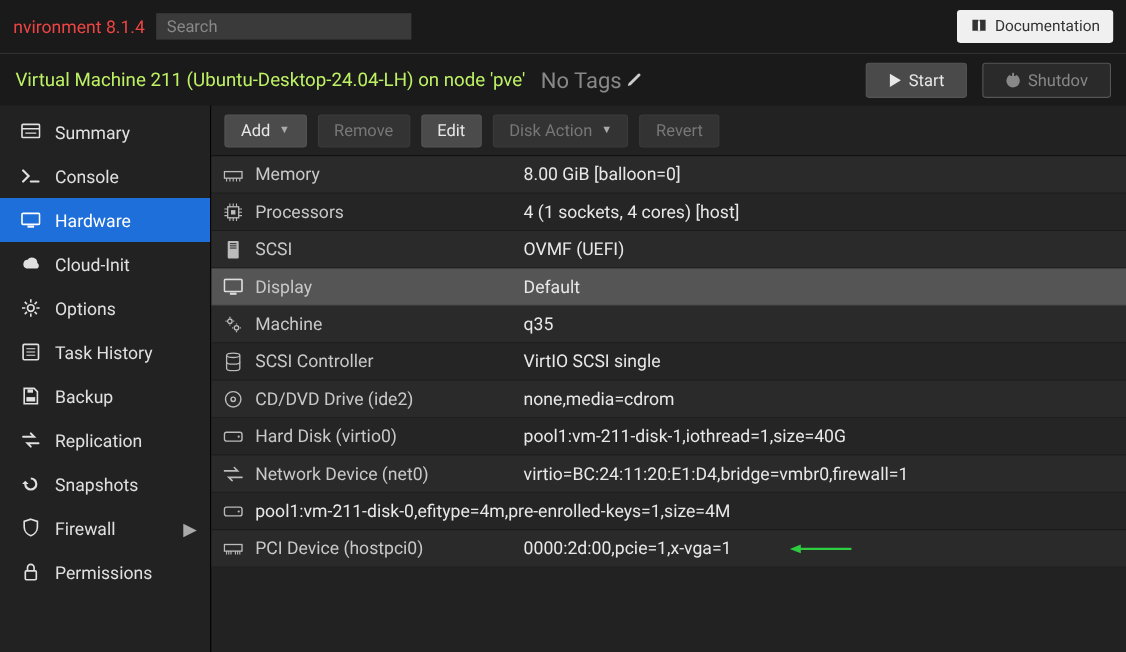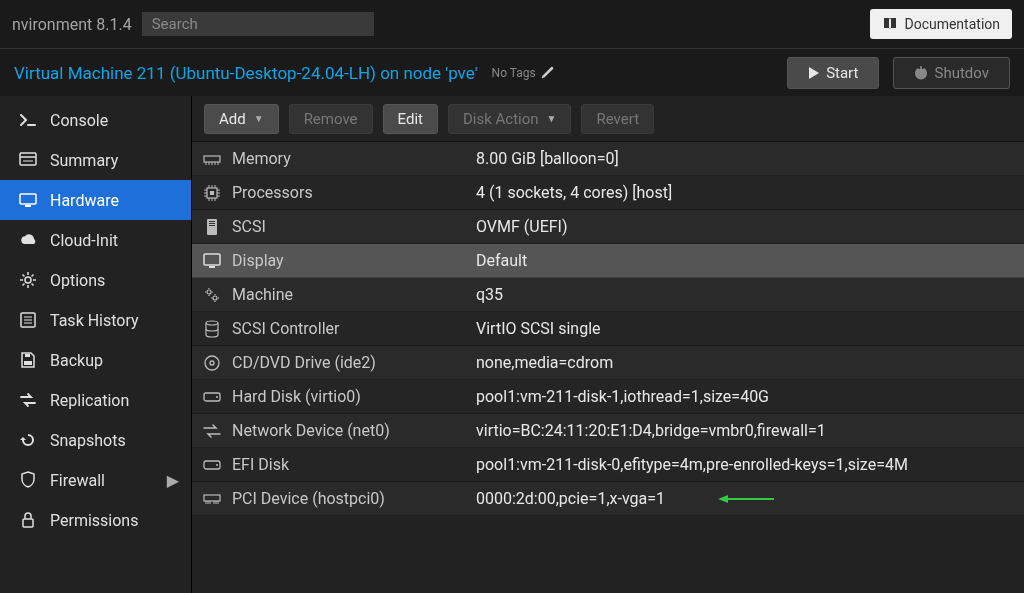--- a/index.html
+++ b/index.html
@@ -1,27 +1,27 @@
 <!DOCTYPE html>
 <html><head>
   <meta charset="utf-8">
   <style>
     * { margin: 0; padding: 0; box-sizing: border-box; font-family: -apple-system, BlinkMacSystemFont, "Segoe UI", Roboto, sans-serif; }
     body { background: #222; color: #cfcfcf; width: 1024px; height: 593px; overflow: hidden; font-size: 15px; }
     
     .topbar { height: 48px; background: #1a1a1a; display: flex; align-items: center; padding: 0 12px; gap: 10px; }
-    .version { color: #a3a3a3; font-size: 16px; white-space: nowrap; }
+    .version { color: #ef4444; font-size: 16px; white-space: nowrap; }
     .search-box { background: #3a3a3a; border: none; color: #aaa; height: 24px; width: 232px; padding: 0 10px; font-size: 15px; outline: none; }
     .search-box::placeholder { color: #888; }
     .spacer { flex: 1; }
     .doc-btn { background: #f0f0f0; color: #333; border: none; height: 30px; padding: 0 12px; display: flex; align-items: center; gap: 6px; font-size: 14px; border-radius: 3px; cursor: pointer; }
     
     .titlebar { height: 48px; background: #1a1a1a; display: flex; align-items: center; padding: 0 14px; gap: 14px; border-top: 1px solid #333; }
-    .vm-title { color: #0ea5e9; font-size: 17px; font-weight: 400; white-space: nowrap; }
-    .tags { color: #888; font-size: 12px; display: flex; gap: 4px; }
+    .vm-title { color: #bef264; font-size: 17px; font-weight: 400; white-space: nowrap; }
+    .tags { color: #888; font-size: 20px; display: flex; align-items: center; gap: 4px; }
     .pencil { cursor: pointer; }
     .action-btn { background: #4a4a4a; border: 1px solid #555; color: #e8e8e8; height: 32px; padding: 0 20px; display: flex; align-items: center; gap: 6px; font-size: 15px; border-radius: 3px; cursor: pointer; }
     .action-btn.ghost { background: #2a2a2a; color: #888; }
     
     .body { display: flex; height: calc(100% - 96px); }
     
     .sidebar { width: 192px; background: #222; border-right: 1px solid #000; overflow-y: auto; padding-top: 4px; }
     .sidebar-item { display: flex; align-items: center; gap: 12px; padding: 8px 16px 8px 18px; font-size: 16px; color: #e0e0e0; cursor: pointer; height: 40px; position: relative; }
     .sidebar-item.active { background: #1e6fd9; color: #fff; }
     .sidebar-icon { width: 20px; display: flex; justify-content: center; align-items: center; }
@@ -91,34 +91,34 @@
     </span>
     <span>Shutdov</span>
   </button>
 </div>
 
 <div class="body">
   <div class="sidebar" id="sidebar">
       <div class="sidebar-item">
         <span class="sidebar-icon" style="color:#e0e0e0">
           <svg width="18" height="18" viewBox="0 0 18 18">
-            <path d="M2 4l5 5-5 5M9 14h7" stroke="#e0e0e0" stroke-width="2" fill="none" stroke-linecap="round"></path>
-          </svg>
-        </span>
-        <span>Console</span>
-      </div>
-      <div class="sidebar-item">
-        <span class="sidebar-icon" style="color:#e0e0e0">
-          <svg width="18" height="18" viewBox="0 0 18 18">
             <rect x="1" y="2" width="16" height="12" rx="1" fill="none" stroke="#e0e0e0" stroke-width="1.5"></rect>
             <line x1="1" y1="6" x2="17" y2="6" stroke="#e0e0e0" stroke-width="1.5"></line>
             <line x1="4" y1="10" x2="14" y2="10" stroke="#e0e0e0"></line>
           </svg>
         </span>
         <span>Summary</span>
+      </div>
+      <div class="sidebar-item">
+        <span class="sidebar-icon" style="color:#e0e0e0">
+          <svg width="18" height="18" viewBox="0 0 18 18">
+            <path d="M2 4l5 5-5 5M9 14h7" stroke="#e0e0e0" stroke-width="2" fill="none" stroke-linecap="round"></path>
+          </svg>
+        </span>
+        <span>Console</span>
       </div>
       <div class="sidebar-item active">
         <span class="sidebar-icon" style="color:#fff">
           <svg width="18" height="18" viewBox="0 0 18 18">
             <rect x="1" y="3" width="16" height="10" rx="1" fill="none" stroke="currentColor" stroke-width="1.5"></rect>
             <rect x="6" y="14" width="6" height="2" fill="currentColor"></rect>
           </svg>
         </span>
         <span>Hardware</span>
       </div>
@@ -326,21 +326,20 @@
           <span class="row-label">Network Device (net0)</span>
           <span class="row-value">virtio=BC:24:11:20:E1:D4,bridge=vmbr0,firewall=1</span>
         </div>
         <div class="row">
           <span class="row-icon">
             <svg width="18" height="14" viewBox="0 0 18 14">
               <rect x="1" y="3" width="16" height="8" rx="2" fill="none" stroke="#bbb" stroke-width="1.3"></rect>
               <circle cx="14" cy="7" r="1" fill="#bbb"></circle>
             </svg>
           </span>
-          <span class="row-label">EFI Disk</span>
           <span class="row-value">pool1:vm-211-disk-0,efitype=4m,pre-enrolled-keys=1,size=4M</span>
         </div>
         <div class="row">
           <span class="row-icon">
             <svg width="18" height="14" viewBox="0 0 18 14">
               <rect x="1" y="3" width="16" height="6" fill="none" stroke="#bbb" stroke-width="1.2"></rect>
               <line x1="3" y1="9" x2="3" y2="12" stroke="#bbb"></line>
               <line x1="5" y1="9" x2="5" y2="12" stroke="#bbb"></line>
               <line x1="7" y1="9" x2="7" y2="12" stroke="#bbb"></line>
               <line x1="11" y1="9" x2="11" y2="12" stroke="#bbb"></line>

